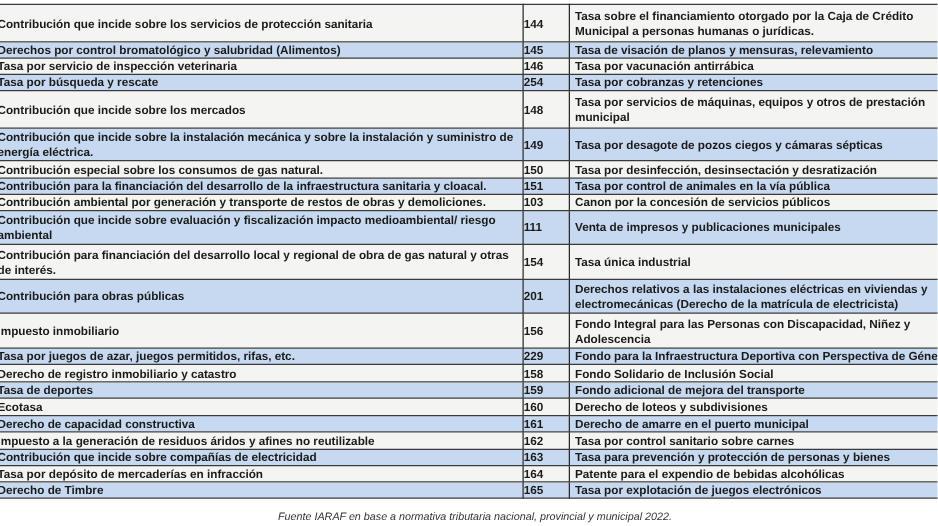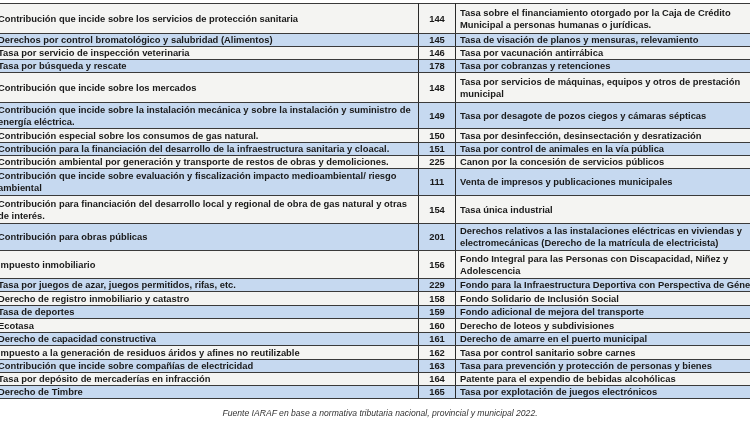--- a/index.html
+++ b/index.html
@@ -5,21 +5,21 @@
   html, body { margin: 0; padding: 0; background: #ffffff; }
   body { width: 750px; height: 421px; overflow: hidden; position: relative;
          font-family: "Liberation Sans", sans-serif; }
   .table-wrap { position: absolute; left: -7px; top: 3px; width: 770px; }
   table { border-collapse: collapse; table-layout: fixed; width: 770px; }
   col.c1 { width: 425px; }
   col.c2 { width: 37px; }
   col.c3 { width: 308px; }
   td { border: 1px solid #3a3a3a; padding: 0 4px; font-size: 9.4px; font-weight: bold;
        color: #1a1a1a; line-height: 12px; vertical-align: middle; white-space: normal; overflow: hidden; }
-  td.num { text-align: center; padding: 0; margin-left: 24px; }
+  td.num { padding: 0; margin-left: 24px; }
   td.c1 { border-right: 1.5px solid #2a2a2a; }
   td.num { border-right: 1.5px solid #2a2a2a; }
   tr.w td { background: #f4f4f2; }
   tr.b td { background: #c6d9f0; }
   td.c3 { white-space: nowrap; }
   td.c3.wrap { white-space: normal; }
   .footer { position: absolute; top: 408px; left: 0; width: 750px; text-align: center;
             font-size: 8.6px; font-style: italic; color: #333; padding-left: 10px; box-sizing: border-box; }
 </style>
 </head>
@@ -43,21 +43,21 @@
           <td class="num">145</td>
           <td class="c3">Tasa de visación de planos y mensuras, relevamiento</td>
         </tr>
         <tr class="w" style="height: 13px;">
           <td class="c1">Tasa por servicio de inspección veterinaria</td>
           <td class="num">146</td>
           <td class="c3">Tasa por vacunación antirrábica</td>
         </tr>
         <tr class="b" style="height: 13px;">
           <td class="c1">Tasa por búsqueda y rescate</td>
-          <td class="num">178</td>
+          <td class="num">254</td>
           <td class="c3">Tasa por cobranzas y retenciones</td>
         </tr>
         <tr class="w" style="height: 30px;">
           <td class="c1">Contribución que incide sobre los mercados</td>
           <td class="num">148</td>
           <td class="c3 wrap">Tasa por servicios de máquinas, equipos y otros de prestación municipal</td>
         </tr>
         <tr class="b" style="height: 26px;">
           <td class="c1">Contribución que incide sobre  la instalación mecánica y sobre la instalación y suministro de energía eléctrica.</td>
           <td class="num">149</td>
@@ -68,21 +68,21 @@
           <td class="num">150</td>
           <td class="c3">Tasa por desinfección, desinsectación y desratización</td>
         </tr>
         <tr class="b" style="height: 13px;">
           <td class="c1">Contribución para la financiación  del desarrollo de la infraestructura sanitaria y cloacal.</td>
           <td class="num">151</td>
           <td class="c3">Tasa por control de animales en la vía pública</td>
         </tr>
         <tr class="w" style="height: 13px;">
           <td class="c1">Contribución ambiental por generación y transporte de restos de obras y demoliciones.</td>
-          <td class="num">225</td>
+          <td class="num">103</td>
           <td class="c3">Canon por la concesión de servicios públicos</td>
         </tr>
         <tr class="b" style="height: 27px;">
           <td class="c1">Contribución que incide sobre evaluación y fiscalización impacto medioambiental/ riesgo ambiental</td>
           <td class="num">111</td>
           <td class="c3 wrap">Venta de impresos y publicaciones municipales</td>
         </tr>
         <tr class="w" style="height: 28px;">
           <td class="c1">Contribución para financiación del desarrollo local y regional de obra de gas natural y otras de interés.</td>
           <td class="num">154</td>

